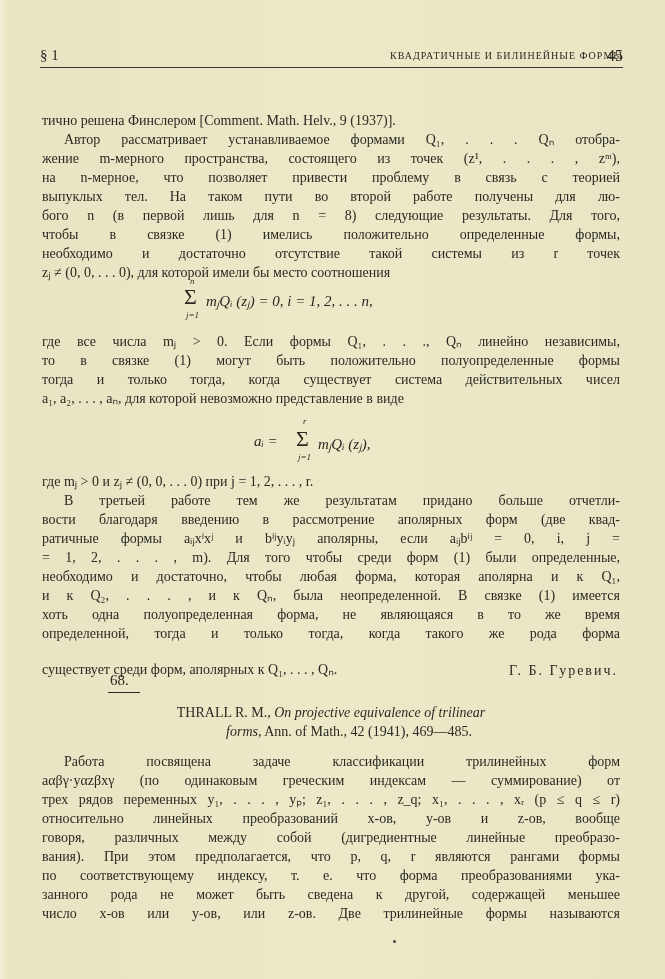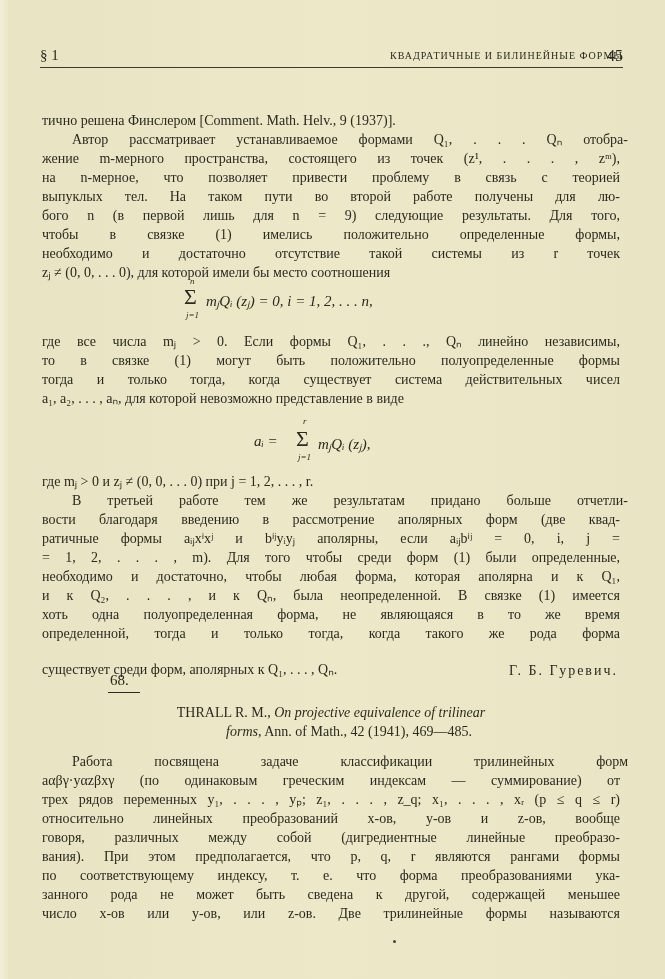--- a/index.html
+++ b/index.html
@@ -27,21 +27,21 @@
     position: absolute; left: 0; right: 0; top: 5px; text-align: right;
     font-size: 10px; letter-spacing: 1px; font-variant: small-caps;
   }
   .rh-page { position: absolute; right: 0; top: 2px; font-size: 16px; }
   .line {
     position: absolute; left: 42px; width: 578px;
     font-size: 14px; line-height: 19px; white-space: nowrap;
     text-align: justify; text-align-last: justify;
   }
   .line.last { text-align-last: left; }
-  .line.indent { left: 72px; width: 556px; font-family: Liberation Serif, serif; }
+  .line.indent { left: 64px; width: 556px; font-family: Liberation Serif, serif; }
   .formula {
     position: absolute; font-size: 15px; white-space: nowrap; font-style: italic;
   }
   .formula .sigma { font-style: normal; font-size: 22px; }
   .small { font-size: 9px; font-style: italic; position: absolute; }
   .signature {
     position: absolute; right: 47px; font-size: 14px; letter-spacing: 2px; text-align: center;
   }
   .entry-number {
     position: absolute; left: 110px; top: 672px; font-size: 15px;
@@ -67,21 +67,21 @@
     <span class="rh-section">§ 1</span>
     <span class="rh-title">КВАДРАТИЧНЫЕ И БИЛИНЕЙНЫЕ ФОРМЫ</span>
     <span class="rh-page">45</span>
   </div>
 
   <div class="line last" style="top:111px">тично решена Финслером [Comment. Math. Helv., 9 (1937)].</div>
   <div class="line indent" style="top:130px">Автор рассматривает устанавливаемое формами Q₁, . . . Qₙ отобра-</div>
   <div class="line" style="top:149px">жение m-мерного пространства, состоящего из точек (z¹, . . . , zᵐ),</div>
   <div class="line" style="top:168px">на n-мерное, что позволяет привести проблему в связь с теорией</div>
   <div class="line" style="top:187px">выпуклых тел. На таком пути во второй работе получены для лю-</div>
-  <div class="line" style="top:206px">бого n (в первой лишь для n = 9) следующие результаты. Для того,</div>
+  <div class="line" style="top:206px">бого n (в первой лишь для n = 8) следующие результаты. Для того,</div>
   <div class="line" style="top:225px">чтобы в связке (1) имелись положительно определенные формы,</div>
   <div class="line" style="top:244px">необходимо и достаточно отсутствие такой системы из r точек</div>
   <div class="line last" style="top:263px">zⱼ ≠ (0, 0, . . . 0), для которой имели бы место соотношения</div>
 
   <div>
     <span class="small" style="left:190px;top:276px">n</span>
     <span class="formula" style="left:184px;top:284px"><span class="sigma">Σ</span></span>
     <span class="small" style="left:186px;top:310px">j=1</span>
     <span class="formula" style="left:206px;top:290px">mⱼQᵢ (zⱼ) = 0,  i = 1,  2, . . . n,</span>
   </div>

